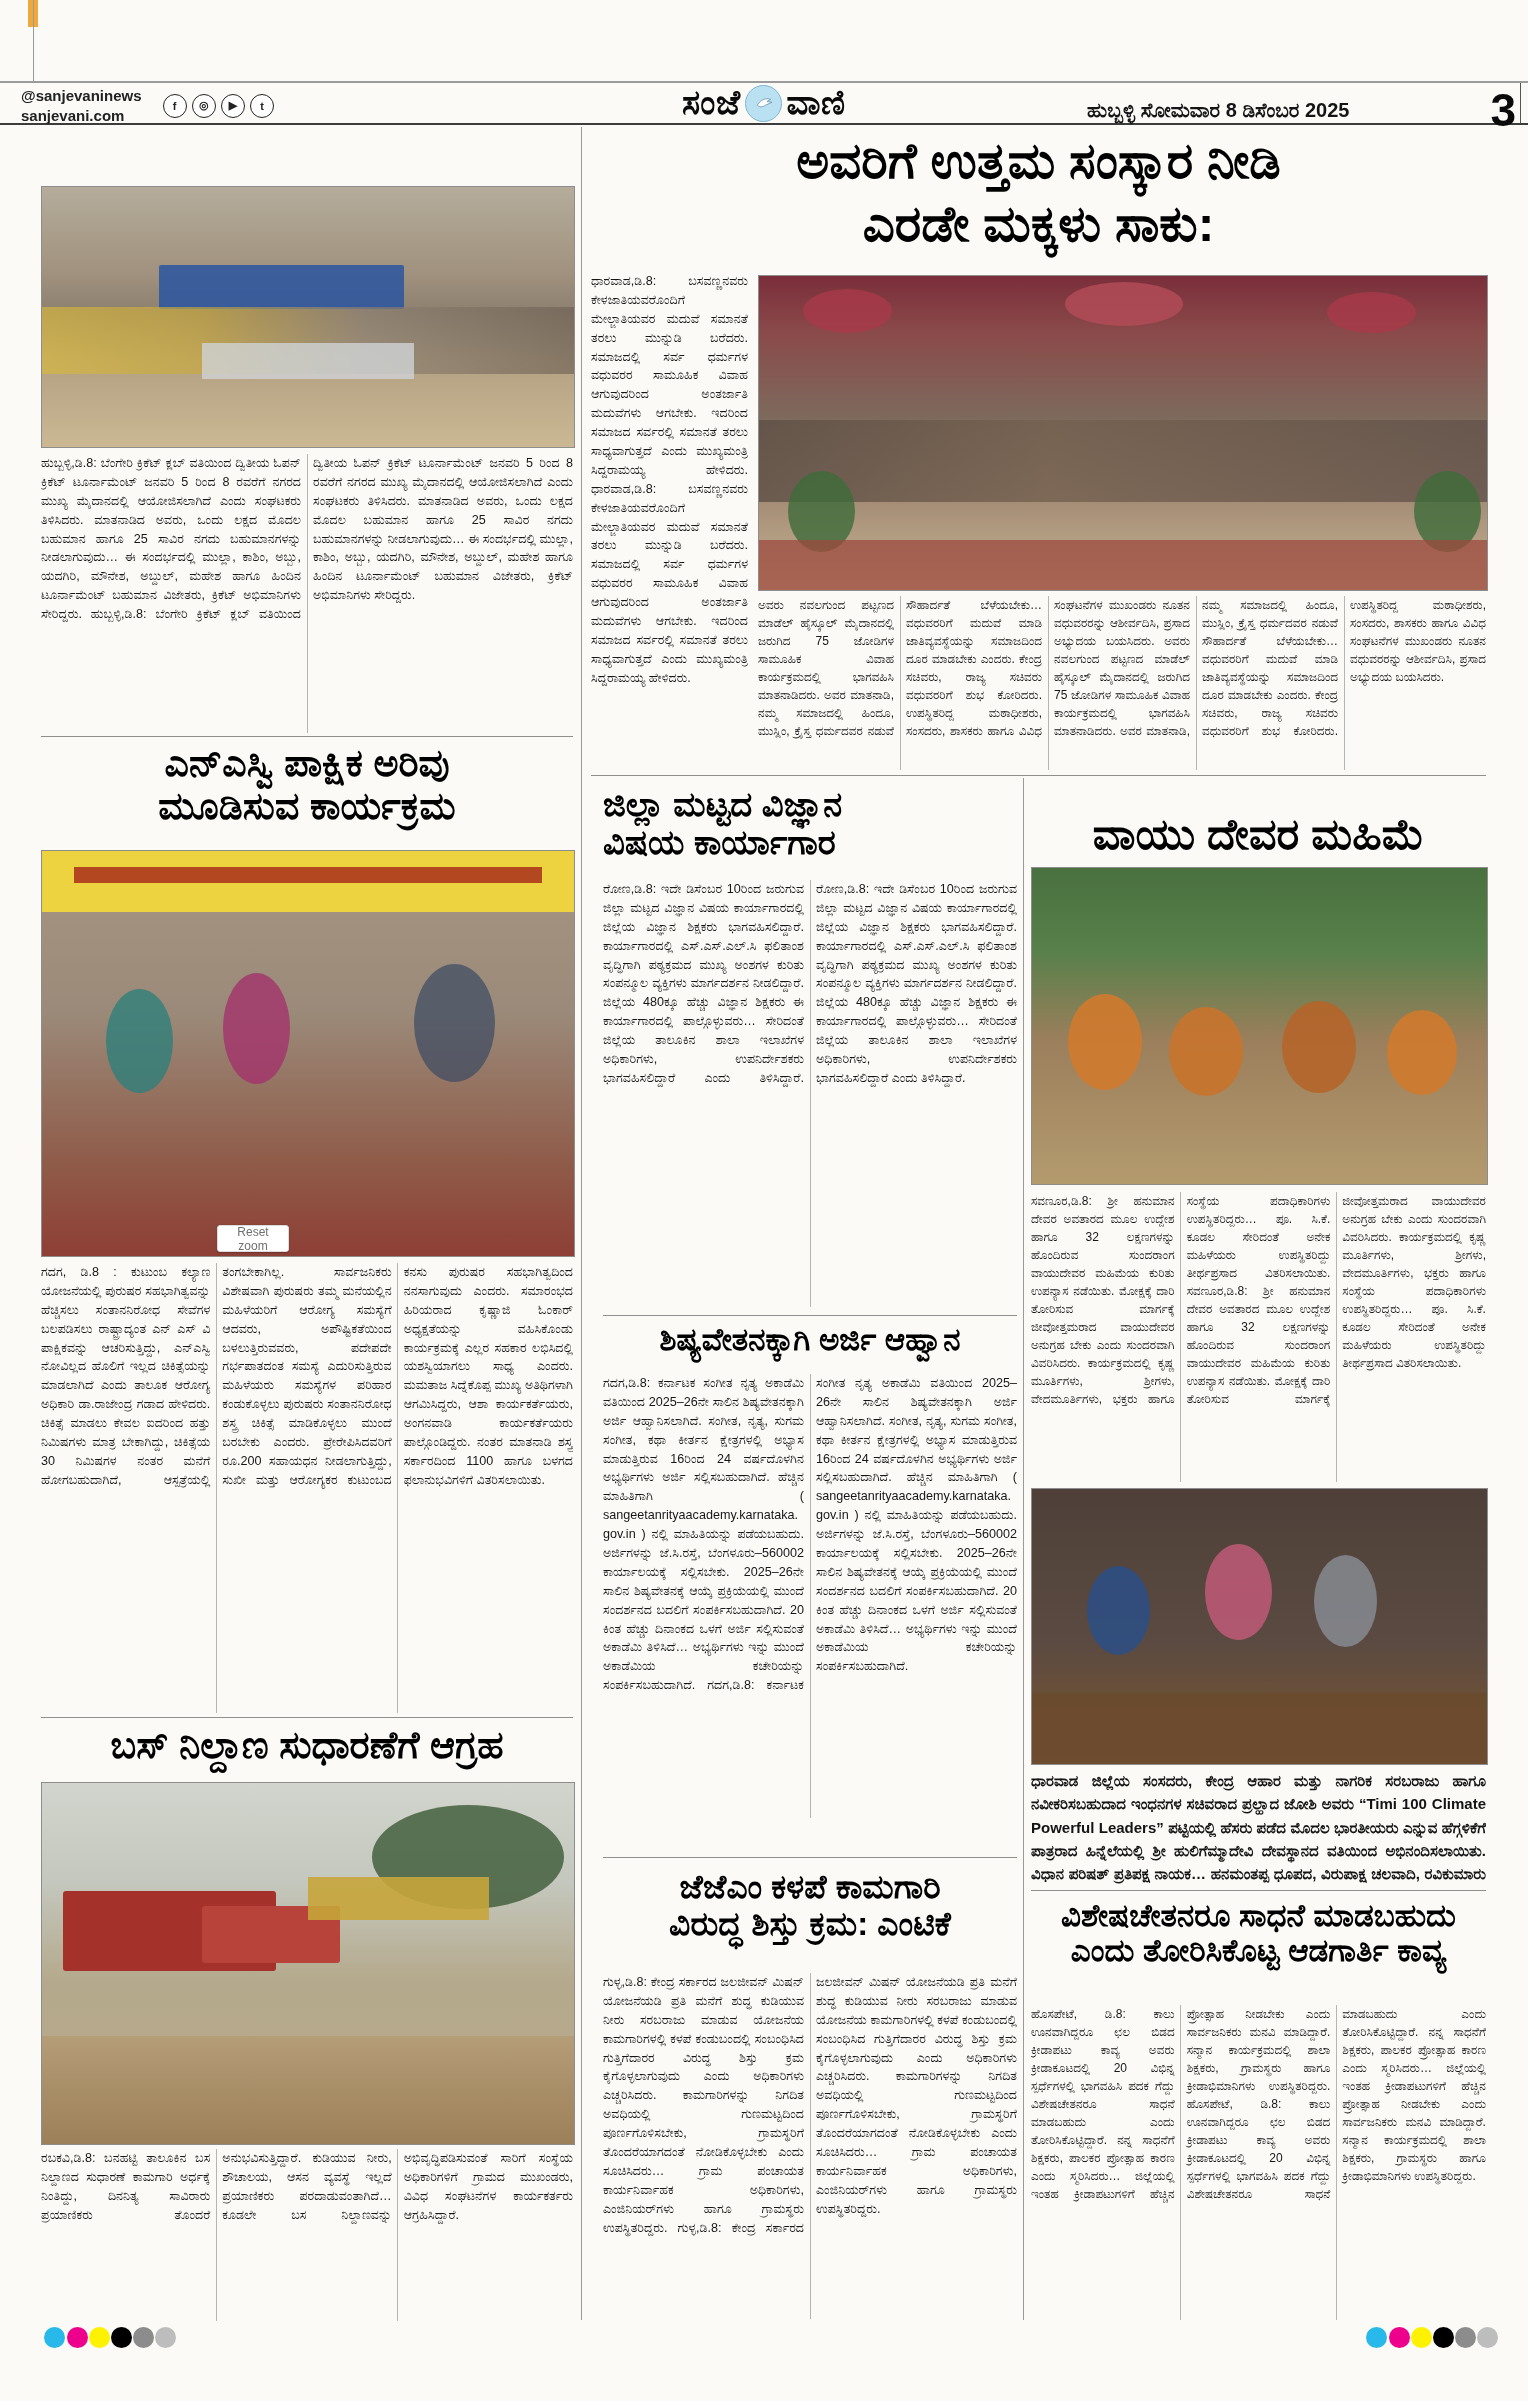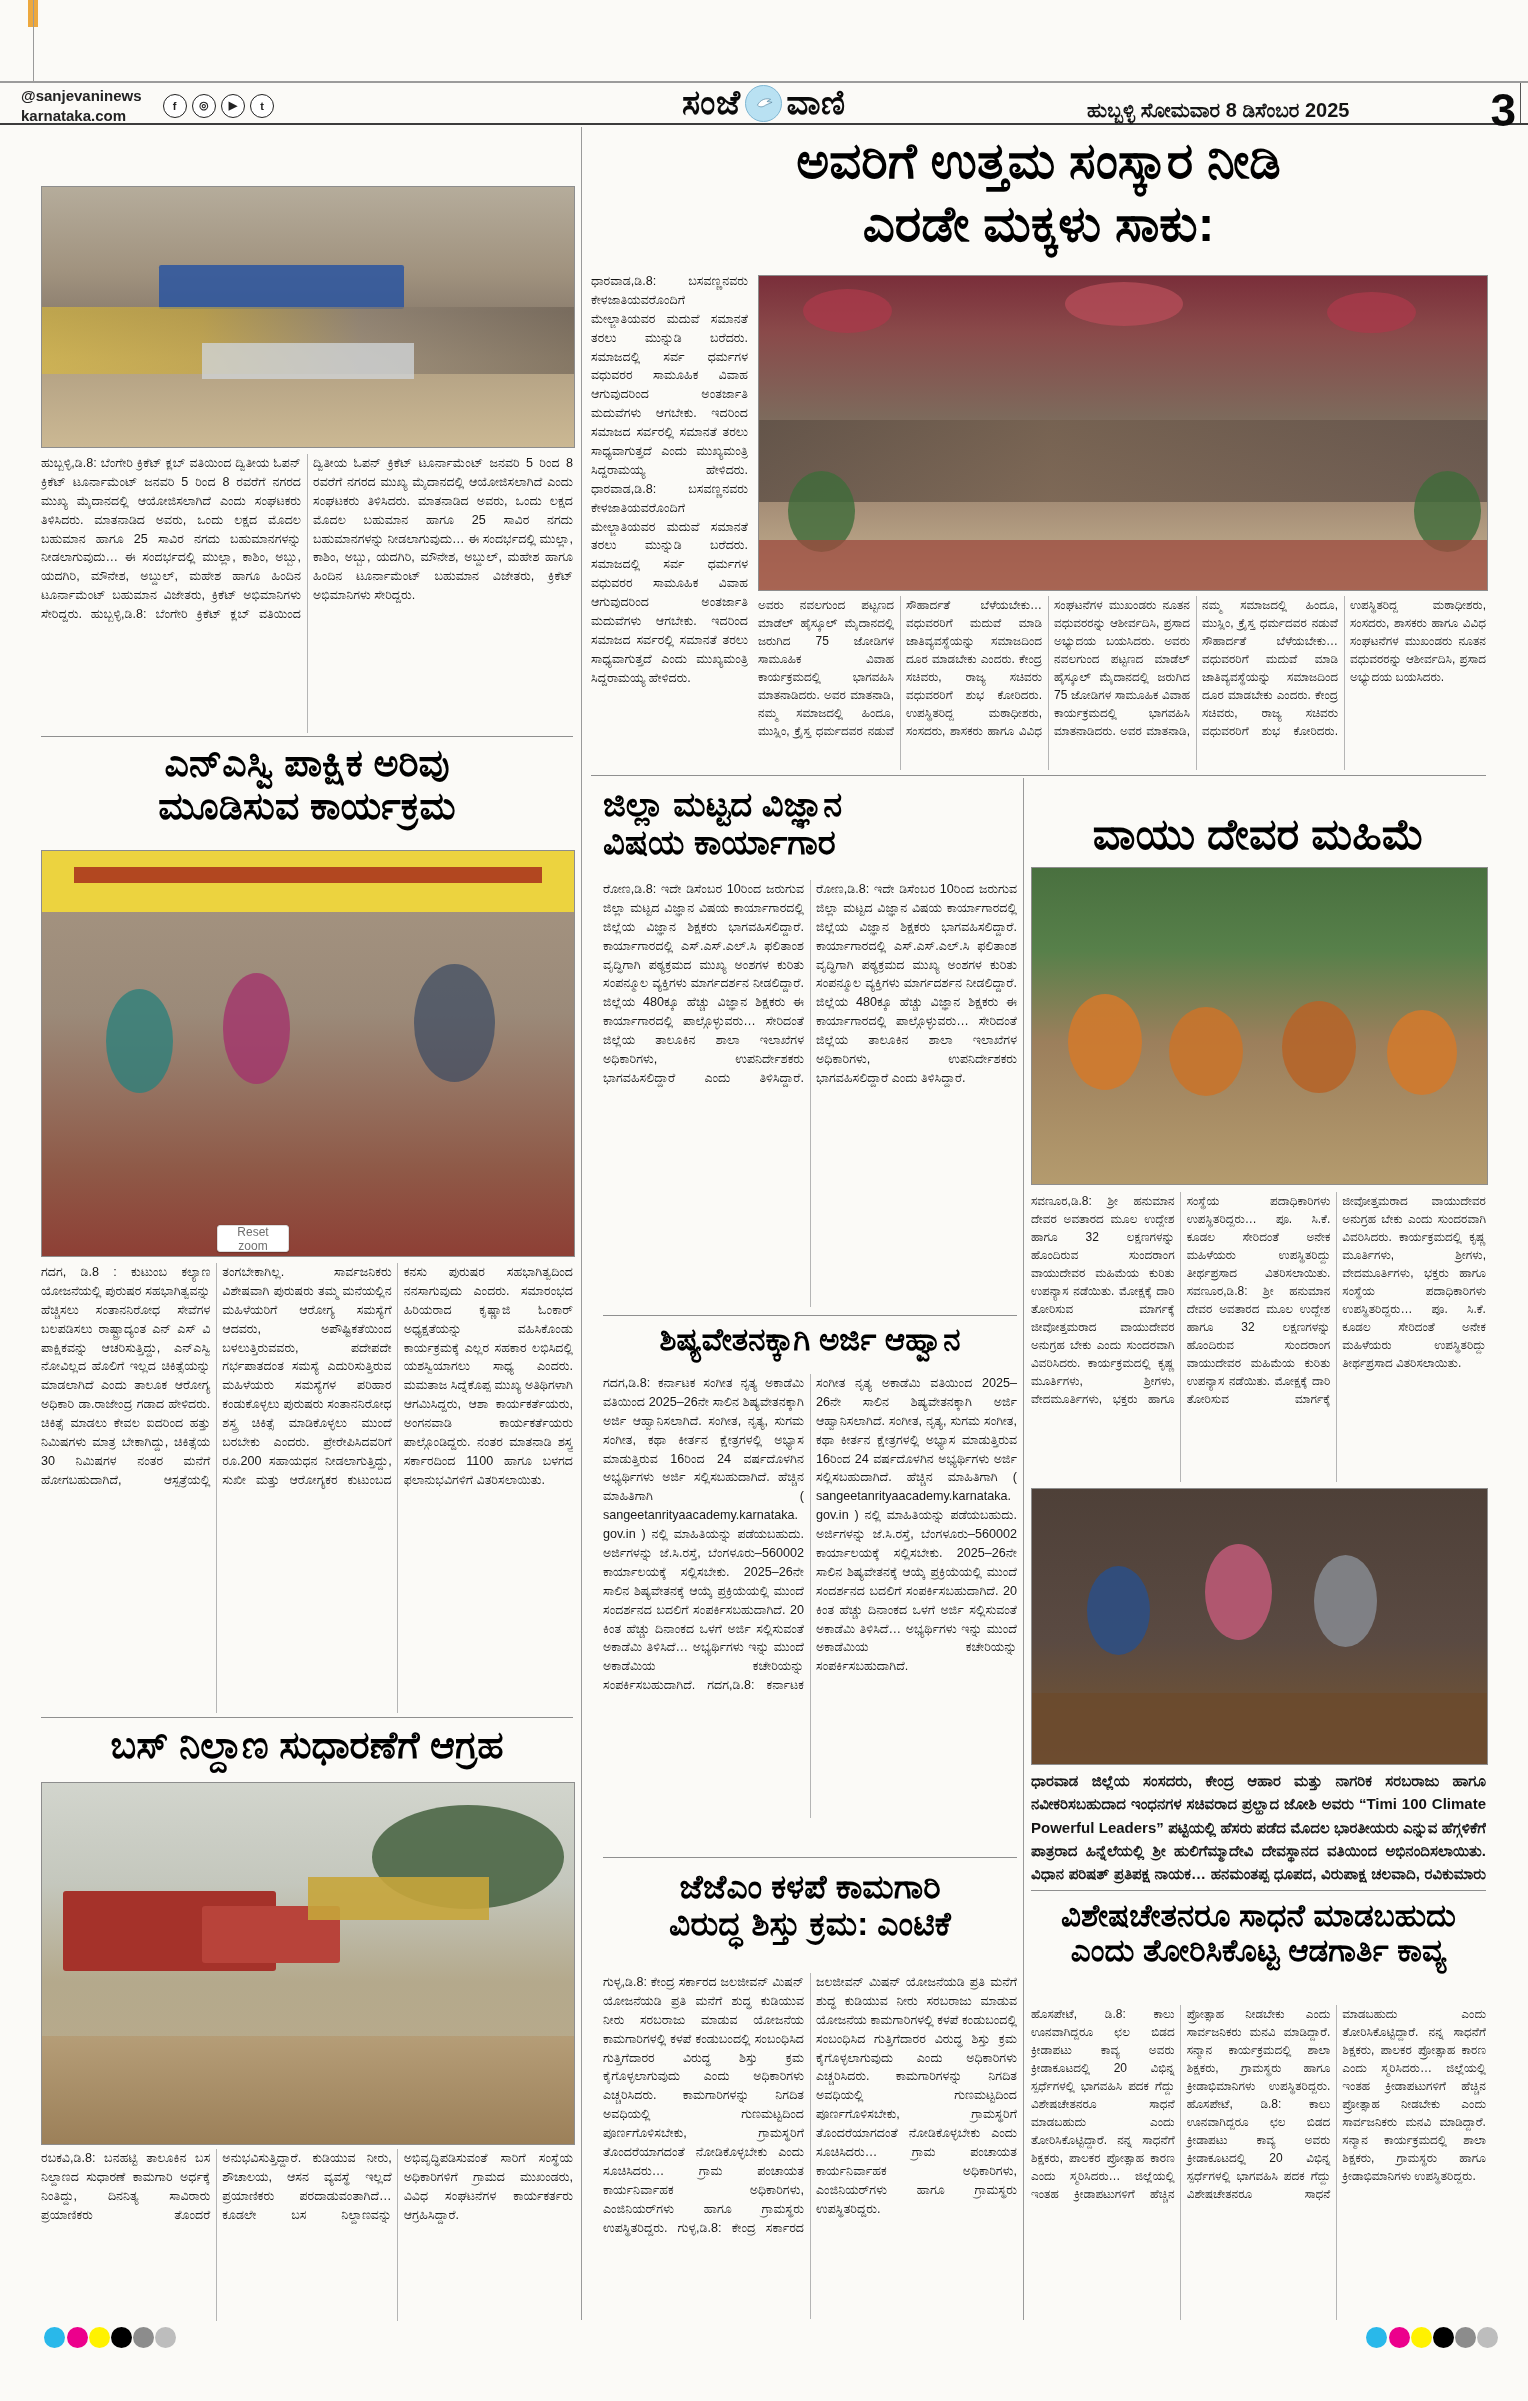--- a/index.html
+++ b/index.html
@@ -39,21 +39,21 @@
   <div class="abs" style="left:28px;top:0;width:10.4px;height:27px;background:#eda83e;"></div>
   <div class="vrule" style="left:33px;top:0;height:83px;"></div>
 
   <div class="rule" style="left:0;top:81px;width:1528px;height:2.2px;background:#9b9b9b;"></div>
   <div class="rule" style="left:0;top:123px;width:1528px;height:1.5px;background:#3c3c3c;"></div>
   <div class="vrule" style="left:1520px;top:83px;height:40px;background:#555;"></div>
 
   <div class="abs" style="left:21px;top:86px;display:flex;align-items:center;gap:21px;">
     <div class="hdr-handle">
       <div>@sanjevaninews</div>
-      <div>karnataka.com</div>
+      <div>sanjevani.com</div>
     </div>
     <div class="social-row">
       <span class="soc">f</span>
       <span class="soc">◎</span>
       <span class="soc">▶</span>
       <span class="soc">t</span>
     </div>
   </div>
 
   <div class="abs" style="left:0;top:83px;width:1528px;height:40px;display:flex;align-items:center;justify-content:center;">

